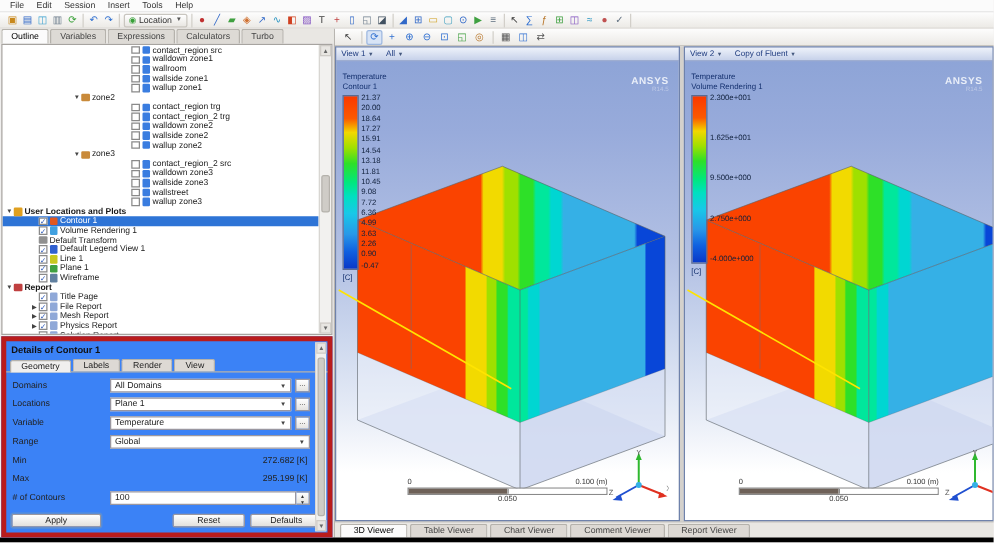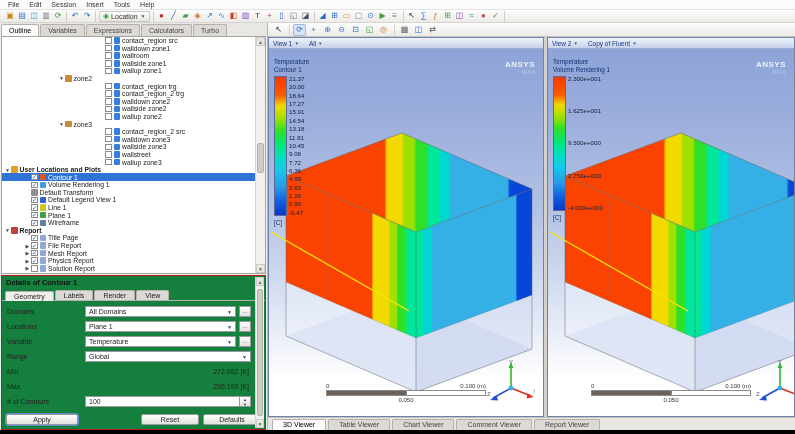--- a/index.html
+++ b/index.html
@@ -39,21 +39,21 @@
   .trow .ticon { width:6.5px; height:6.5px; flex:none; margin-right:2px; border-radius:1px; }
   .trow.bold { font-weight:bold; }
   .trow.sel { background:#2e74d6; }
   .trow.sel .lbl { color:#fff; }
   .tree-scroll { position:absolute; right:0; top:0; bottom:0; width:10px; background:#f2f1ef; border-left:1px solid #d8d6d2; }
   .scroll-btn { height:9px; font-size:5px; color:#666; text-align:center; line-height:9px; background:#e8e6e2; border:1px solid #cfccc7; }
   .scroll-btn.dn { position:absolute; bottom:0; left:0; right:0; }
   .scroll-thumb { position:absolute; left:1px; right:1px; background:#cfccc7; border:1px solid #b5b2ac; border-radius:2px; }
 
   
-  #details { flex:1; background:#15803d; margin:1px 1px 0; border:1px solid #b91c1c; position:relative; display:flex; flex-direction:column; }
+  #details { flex:1; background:#3b82f6; margin:1px 1px 0; border:4px solid #b91c1c; position:relative; display:flex; flex-direction:column; }
   #details-title { font-size:7.5px; font-weight:bold; padding:2px 4px 1px; color:#111; }
   #details-tabs { display:flex; padding-left:3px; height:13px; align-items:flex-end; border-bottom:1px solid #b5b2ac; }
   .dtab { font-size:7px; padding:1px 8px; border:1px solid #b5b2ac; border-bottom:none; border-radius:2px 2px 0 0; background:#ddd9d4; margin-right:1px; cursor:default; }
   .dtab.active { background:#f0efee; position:relative; top:1px; }
   #details-body { flex:1; padding:4px 14px 2px 5px; position:relative; }
   .drow { display:flex; align-items:center; height:13px; margin-bottom:2px; }
   .drow .dlabel { width:78px; font-size:7px; color:#222; flex:none; }
   .dfield { flex:1; height:11px; background:#fff; border:1px solid #9a97a0; display:flex; align-items:center; font-size:7px; padding:0 3px; position:relative; }
   .dfield .val { flex:1; }
   .dfield .dcaret { font-size:5px; color:#444; margin-left:2px; }

